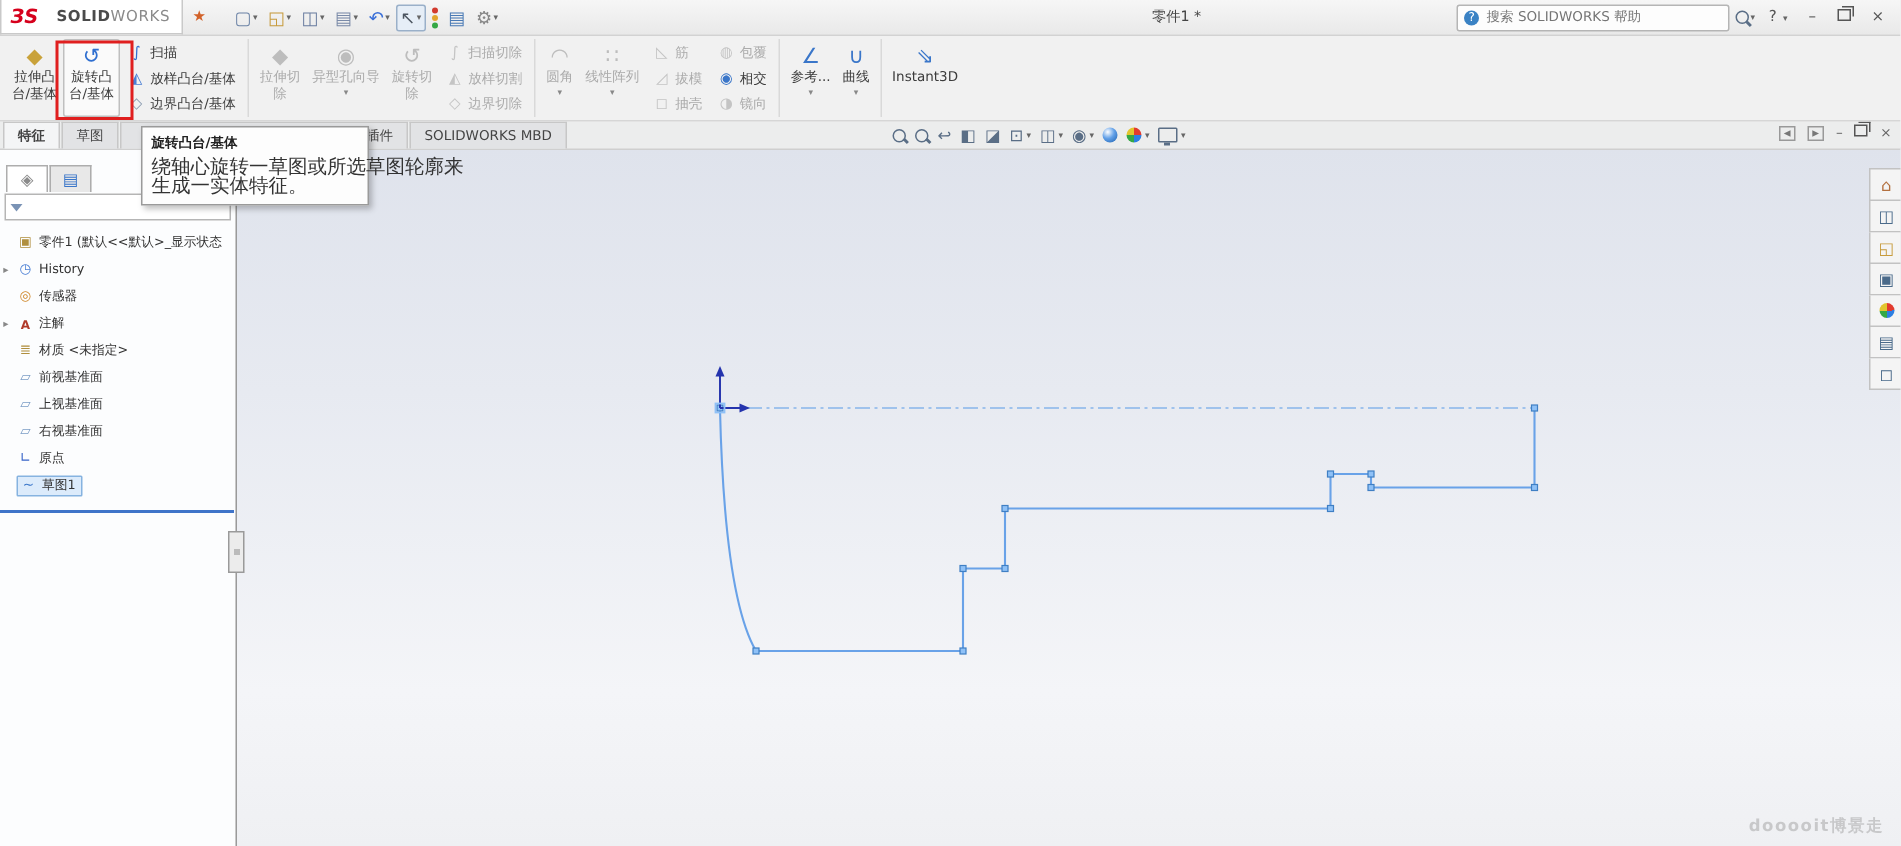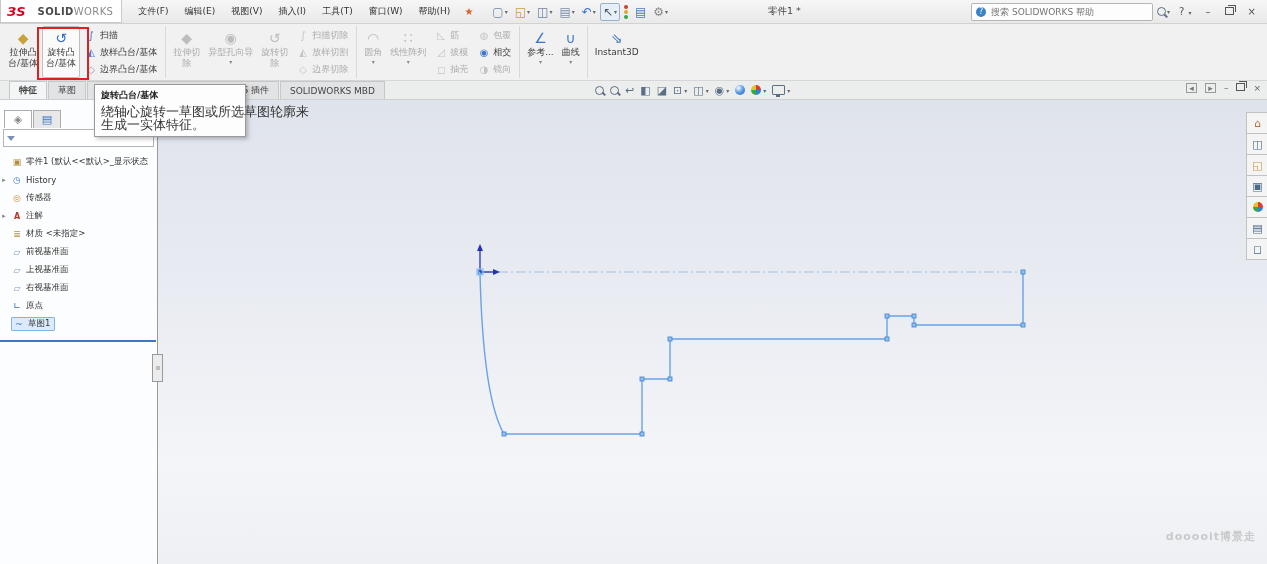--- a/index.html
+++ b/index.html
@@ -49,21 +49,21 @@
   .bigbtn.hovered{background:#fafafa;border-color:#bfbfbf}
   .bigbtn .dd{font-size:6px;color:#888;line-height:7px}
   .stack{display:flex;flex-direction:column;justify-content:center;gap:0;padding:1px 2px}
   .srow{display:flex;align-items:center;gap:3px;height:17px;padding:0 3px;border-radius:2px}
   .srow .sicon{width:12px;text-align:center;font-size:10px}
   .disabled{color:#ababab}
   .redbox{position:absolute;left:37px;top:27px;width:52px;height:53px;border:2px solid #e01f1f;
           box-sizing:border-box;z-index:55;pointer-events:none}
   
   .tabstrip{height:18px;background:#eceded;border-bottom:1px solid #cfcfcf;display:flex;align-items:flex-end;
-            position:relative;z-index:9;padding-left:9px}
+            position:relative;z-index:9;padding-left:2px}
   .ctab{height:17px;display:flex;align-items:center;padding:0 9px;border:1px solid #c7c7c7;border-bottom:none;
         background:#e2e3e5;color:#444;margin-right:1px;white-space:nowrap}
   .ctab.active{background:#f4f5f6;font-weight:bold}
   .ctab.wide{width:172px;justify-content:flex-end}
   .headsup{position:absolute;left:595px;top:1px;display:flex;align-items:center;gap:6px;height:16px}
   .hitem{display:flex;align-items:center;gap:1px;color:#5a6e86;font-size:11px}
   .docctl{position:absolute;right:6px;top:2px;display:flex;align-items:center;gap:8px;color:#666}
   .paneic{font-size:9px;color:#777;border:1px solid #999;width:9px;height:8px;line-height:8px;
           display:inline-flex;align-items:center;justify-content:center}
   
@@ -93,45 +93,36 @@
   .tpbtn{width:21px;height:20px;border:1px solid #c2c2c2;border-right:none;background:#f4f4f4;margin-bottom:0;
          display:flex;align-items:center;justify-content:center;font-size:11px;color:#4a6a8a}
   .tpbtn + .tpbtn{border-top:none}
   .ic-ball{width:10px;height:10px;border-radius:50%;
            background:radial-gradient(circle at 35% 30%,#fff 0%,#63a1e8 45%,#1b5fae 100%)}
   .ic-ball.multi{background:conic-gradient(#e23b2e 0 25%,#2e7fe2 0 50%,#35a845 0 75%,#e2c52e 0 100%)}
   .ic-monitor{width:11px;height:8px;border:1.3px solid #5a6e86;border-radius:1px;position:relative}
   .ic-monitor::after{content:"";position:absolute;left:3px;bottom:-3px;width:4px;height:2px;background:#5a6e86}
   .ic-traffic{display:inline-flex;flex-direction:column;gap:1px;align-items:center}
   .ic-traffic i{width:4px;height:4px;border-radius:50%;display:block}
-  .watermark{position:absolute;right:12px;bottom:20px;font-size:11px;color:rgba(150,150,150,.45);
+  .watermark{position:absolute;right:12px;bottom:6px;font-size:11px;color:rgba(150,150,150,.45);
              font-weight:bold;letter-spacing:1px}
   
   .tooltip{position:absolute;left:94px;top:84px;width:138px;background:#fdfdfd;border:1px solid #9a9a9a;
            box-shadow:2px 2px 4px rgba(0,0,0,.25);z-index:60;padding:4px 6px 5px}
   .tooltip .tt-title{font-weight:bold;color:#222;font-size:9px;margin-bottom:4px}
   .tooltip .tt-line{color:#333;font-size:13px;line-height:12.5px;white-space:nowrap}
 </style>
 </head>
 <body>
 
 <div class="titlebar">
   <div class="logo">
     <span class="mark">ЗS</span>
     <span><span class="bold">SOLID</span><span class="light">WORKS</span></span>
   </div>
-  <div class="menubar" id="menubar">
-      <span class="menu-item">文件(F)</span>
-      <span class="menu-item">编辑(E)</span>
-      <span class="menu-item">视图(V)</span>
-      <span class="menu-item">插入(I)</span>
-      <span class="menu-item">工具(T)</span>
-      <span class="menu-item">窗口(W)</span>
-      <span class="menu-item">帮助(H)</span>
-    </div>
   <span class="pin">★</span>
   <div class="qat" id="qat">
       <span class="btn">
         <span class="glyph" style="color: rgb(111, 134, 168);">▢</span>
         <span class="caret">▾</span>
       </span>
       <span class="btn">
         <span class="glyph" style="color: rgb(199, 155, 61);">◱</span>
         <span class="caret">▾</span>
       </span>

